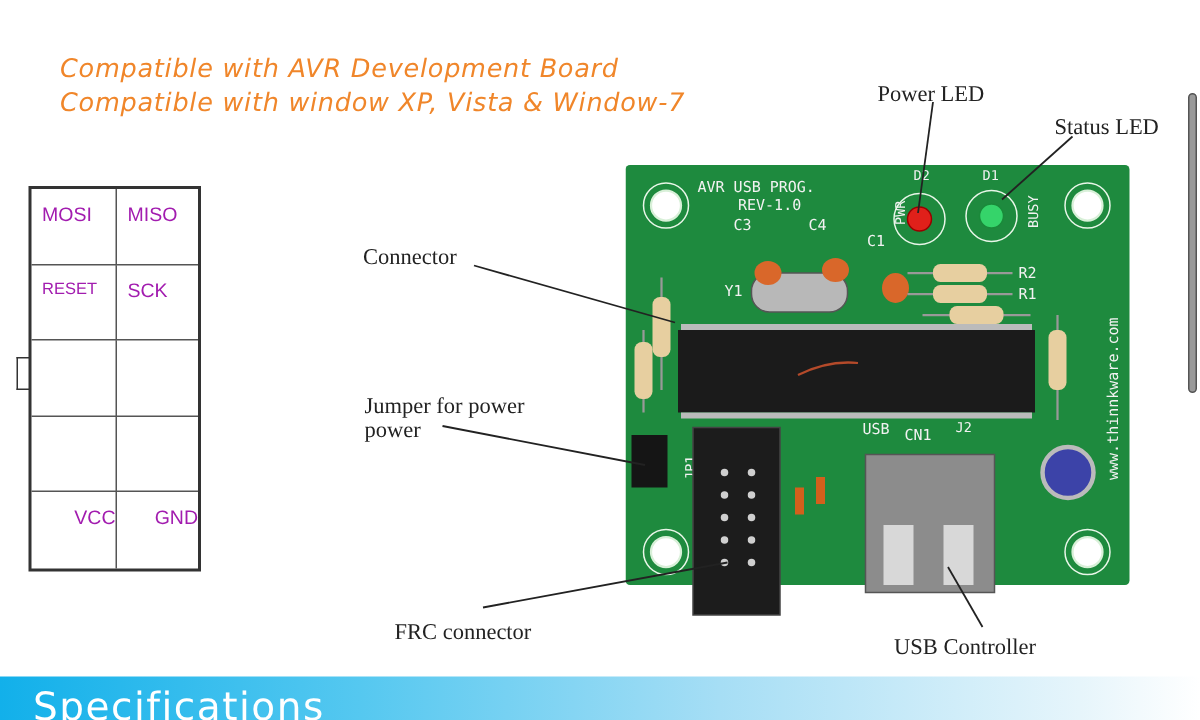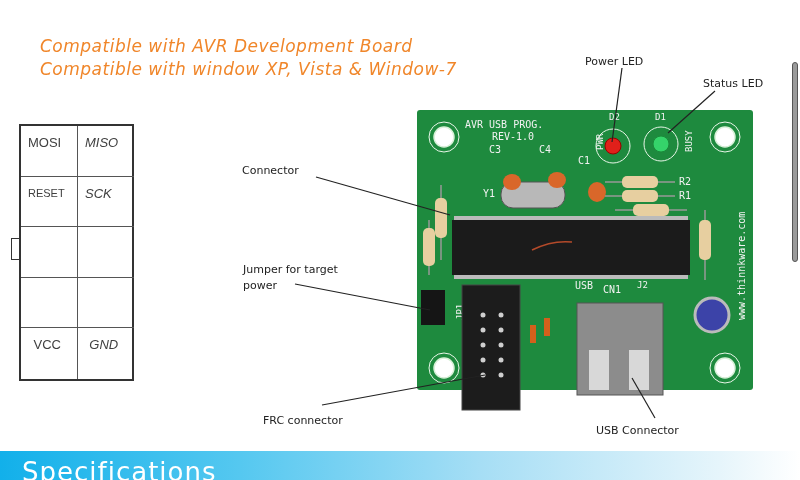--- a/index.html
+++ b/index.html
@@ -1,23 +1,23 @@
 <!DOCTYPE html>
 <html><head>
 <meta charset="utf-8">
 <style>
   html, body { margin:0; padding:0; }
   body { width:800px; height:480px; overflow:hidden; background:#fff; position:relative; font-family:"DejaVu Sans", sans-serif; }
   .headline { position:absolute; left:40px; color:#f0862a; font-style:italic; font-size:17px; letter-spacing:0.5px; white-space:nowrap; }
   .headline.l1 { top:36px;text-align:right; }
   .headline.l2 { top:59px;text-align:right; }
-  .callout { position:absolute; font-size:11px; color:#222; white-space:nowrap; }
+  .callout { position:absolute; font-size:15px; color:#222; white-space:nowrap;font-family:Liberation Serif, serif; }
   #pin-table { position:absolute; left:19px; top:124px; width:115px; height:257px; border:2px solid #333; box-sizing:border-box; display:grid; grid-template-columns:57px 1fr; grid-template-rows:repeat(5,1fr); }
-  #pin-table .cell { border-right:1px solid #555; border-bottom:1px solid #555; font-family:"Liberation Sans", sans-serif; font-size:13px; color:#404040; padding:9px 16px 0 7px; box-sizing:border-box; }
-  #pin-table .cell:nth-child(2n) { border-right:none;font-style:italic; }
+  #pin-table .cell { border-right:1px solid #555; border-bottom:1px solid #555; font-family:"Liberation Sans", sans-serif; font-size:13px; color:#a21caf; padding:9px 0 0 7px; box-sizing:border-box; }
+  #pin-table .cell:nth-child(2n) { border-right:none; }
   #pin-table .cell:nth-last-child(-n+2) { border-bottom:none;text-align:right; }
   #pin-table .cell.small { font-size:11px; padding-top:10px; }
   .key-notch { position:absolute; left:11px; top:238px; width:9px; height:22px; border:1px solid #333; border-right:none; background:#fff; box-sizing:border-box; }
   #board { position:absolute; left:417px; top:110px; }
   #leaders { position:absolute; left:0; top:0; }
   #spec-bar { position:absolute; left:0; top:451px; width:800px; height:29px; background:linear-gradient(90deg,#12b0ea 0%,#55c8f0 30%,#a6def5 60%,#e6f5fb 90%,#ffffff 100%); overflow:hidden; }
   #spec-bar .title { position:absolute; left:22px; top:6px; color:#fff; font-size:26px; letter-spacing:1px; font-family:"DejaVu Sans", sans-serif; }
   #scrollbar { position:absolute; left:792px; top:62px; width:6px; height:200px; background:#9a9a9a; border:1px solid #555; border-radius:3px; box-sizing:border-box; }
 </style>
 </head>
@@ -141,22 +141,22 @@
     <line x1="316" y1="177" x2="450" y2="215"></line>
     <line x1="295" y1="284" x2="430" y2="310"></line>
     <line x1="322" y1="405" x2="485" y2="375"></line>
     <line x1="655" y1="418" x2="632" y2="378"></line>
   </g>
 </svg>
 
 <div class="callout" style="left:585px;top:55px;">Power LED</div>
 <div class="callout" style="left:703px;top:77px;">Status LED</div>
 <div class="callout" style="left:242px;top:164px;">Connector</div>
-<div class="callout" style="left:243px;top:263px;">Jumper for target</div>
+<div class="callout" style="left:243px;top:263px;">Jumper for power</div>
 <div class="callout" style="left:243px;top:279px;text-align:center;">power</div>
 <div class="callout" style="left:263px;top:414px;">FRC connector</div>
-<div class="callout" style="left:596px;top:424px;">USB Connector</div>
+<div class="callout" style="left:596px;top:424px;">USB Controller</div>
 
 <div id="scrollbar"></div>
 
 <div id="spec-bar">
   <div class="title">Specifications</div>
 </div>
 
 </body></html>

